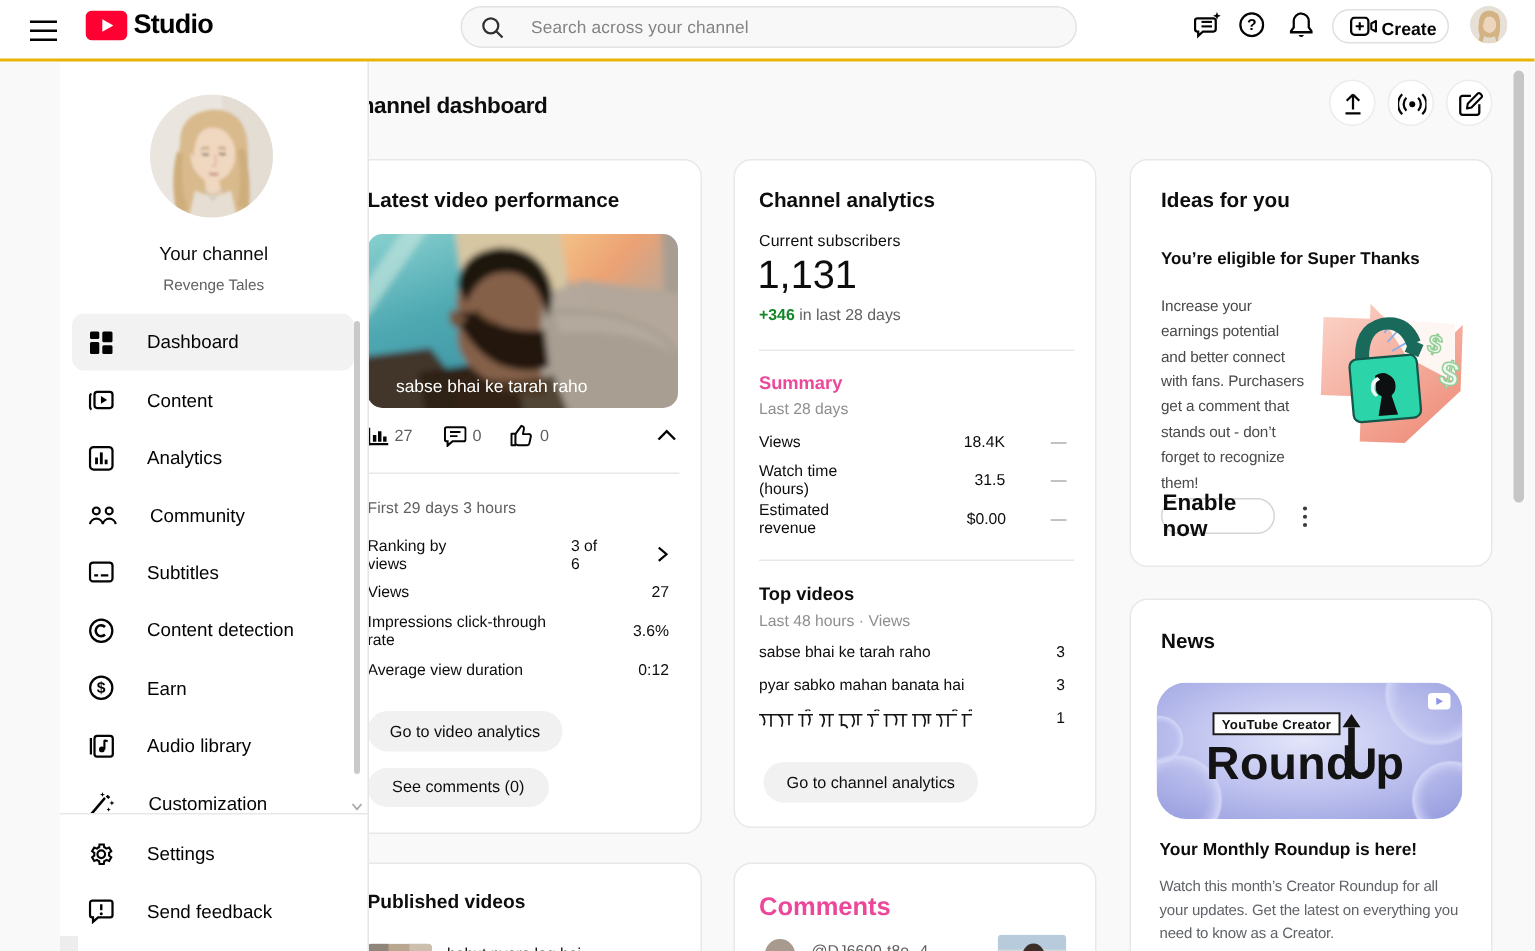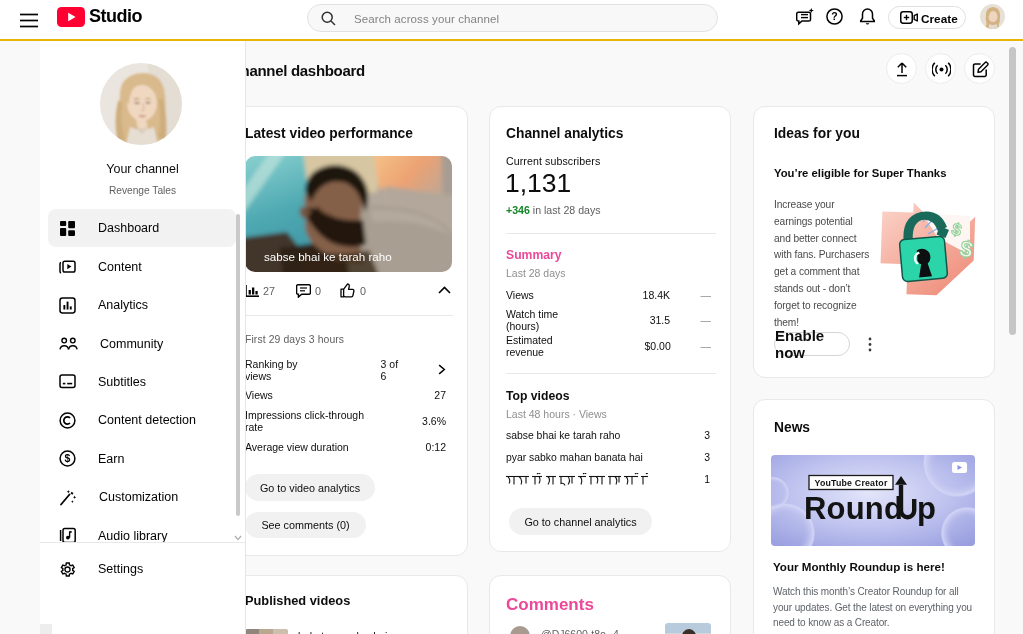--- a/index.html
+++ b/index.html
@@ -179,47 +179,55 @@
           <span class="lbl">Content detection</span>
         </div>
       <div class="menu-item">
           <svg width="17" height="17" viewBox="0 0 17 17">
             <circle cx="8.5" cy="8.5" r="7.4" fill="none" stroke="#030303" stroke-width="1.5"></circle>
             <text x="8.5" y="12.3" font-size="10.5" font-weight="bold" fill="#030303" text-anchor="middle" font-family="Liberation Sans">$</text>
           </svg>
           <span class="lbl">Earn</span>
         </div>
       <div class="menu-item">
+          <svg width="17" height="17" viewBox="0 0 17 17">
+            <rect x="4" y="1.6" width="12.2" height="13.8" rx="1.8" fill="none" stroke="#030303" stroke-width="1.5"></rect>
+            <path d="M1.6 3 v11" stroke="#030303" stroke-width="1.5"></path>
+            <circle cx="8.9" cy="10.6" r="1.9" fill="#030303"></circle>
+            <path d="M10.6 10.6 V5.2 q0 -0.6 0.6 -0.5 l1.6 0.4" stroke="#030303" stroke-width="1.4" fill="none"></path>
+          </svg>
+          <span class="lbl">Audio library</span>
+        </div>
+      <div class="menu-item">
           <svg width="18" height="17" viewBox="0 0 18 17">
             <path d="M2 15.5 L10.5 5.5" stroke="#030303" stroke-width="1.8" stroke-linecap="round"></path>
             <path d="M11.5 4.2 l1.8 1.5 1.2 -1.4 -1.8 -1.5 z" fill="#030303"></path>
             <path d="M9.3 1 l0.45 1.25 L11 2.7 l-1.25 0.45 L9.3 4.4 l-0.45 -1.25 L7.6 2.7 l1.25 -0.45 z" fill="#030303"></path>
             <path d="M15.6 6.6 l0.45 1.25 1.25 0.45 -1.25 0.45 -0.45 1.25 -0.45 -1.25 -1.25 -0.45 1.25 -0.45 z" fill="#030303"></path>
             <path d="M13.4 11.2 l0.4 1.1 1.1 0.4 -1.1 0.4 -0.4 1.1 -0.4 -1.1 -1.1 -0.4 1.1 -0.4 z" fill="#030303"></path>
           </svg>
           <span class="lbl">Customization</span>
-        </div>
-      <div class="menu-item">
-          <svg width="17" height="17" viewBox="0 0 17 17">
-            <rect x="4" y="1.6" width="12.2" height="13.8" rx="1.8" fill="none" stroke="#030303" stroke-width="1.5"></rect>
-            <path d="M1.6 3 v11" stroke="#030303" stroke-width="1.5"></path>
-            <circle cx="8.9" cy="10.6" r="1.9" fill="#030303"></circle>
-            <path d="M10.6 10.6 V5.2 q0 -0.6 0.6 -0.5 l1.6 0.4" stroke="#030303" stroke-width="1.4" fill="none"></path>
-          </svg>
-          <span class="lbl">Audio library</span>
         </div>
     </div>
   </div>
   <div class="abs" style="left:0;top:509px;width:205px">
     <div class="menu-item">
         <svg width="17" height="17" viewBox="0 0 24 24">
           <path fill="none" stroke="#030303" stroke-width="2" d="M12 8.4 a3.6 3.6 0 1 0 0 7.2 a3.6 3.6 0 0 0 0 -7.2 z"></path>
           <path fill="none" stroke="#030303" stroke-width="2" d="M19.4 12 a7.4 7.4 0 0 0 -0.1 -1.2 l2.1 -1.6 -2 -3.5 -2.5 1 a7.4 7.4 0 0 0 -2.1 -1.2 l-0.4 -2.7 h-4 l-0.4 2.7 a7.4 7.4 0 0 0 -2.1 1.2 l-2.5 -1 -2 3.5 2.1 1.6 a7.4 7.4 0 0 0 0 2.4 l-2.1 1.6 2 3.5 2.5 -1 a7.4 7.4 0 0 0 2.1 1.2 l0.4 2.7 h4 l0.4 -2.7 a7.4 7.4 0 0 0 2.1 -1.2 l2.5 1 2 -3.5 -2.1 -1.6 a7.4 7.4 0 0 0 0.1 -1.2 z"></path>
         </svg>
         <span class="lbl">Settings</span>
+      </div>
+    <div class="menu-item">
+        <svg width="17" height="17" viewBox="0 0 17 17">
+          <path d="M2.6 1.4 h11.8 a1.6 1.6 0 0 1 1.6 1.6 v8 a1.6 1.6 0 0 1 -1.6 1.6 h-8 l-3.4 3 v-3 h-0.4 a1.6 1.6 0 0 1 -1.6 -1.6 v-8 a1.6 1.6 0 0 1 1.6 -1.6 z" fill="none" stroke="#030303" stroke-width="1.5"></path>
+          <line x1="8.5" y1="3.8" x2="8.5" y2="7.8" stroke="#030303" stroke-width="1.6"></line>
+          <circle cx="8.5" cy="10.2" r="1" fill="#030303"></circle>
+        </svg>
+        <span class="lbl">Send feedback</span>
       </div>
   </div>
 
   <div class="abs" style="left:196px;top:173px;width:4px;height:302px;background:#c9c9c9;border-radius:2px"></div>
   <svg class="abs" style="left:194px;top:494px" width="8" height="6" viewBox="0 0 8 6">
       <path d="M1 1 L4 4.6 L7 1" fill="none" stroke="#ababab" stroke-width="1.2"></path>
     </svg>
   <div class="abs" style="left:0;top:583px;width:12px;height:10px;background:#ededed"></div>
 </div>
 
@@ -444,21 +452,21 @@
   <div class="abs" style="left:20px;top:225px;width:76px;height:24px;background:#fff;border:1px solid #d5d5d5;border-radius:12.5px;display:flex;align-items:center;justify-content:center;font-size:15px;font-weight:700;color:#0d0d0d">Enable now</div>
   <svg class="abs" style="left:114px;top:230px" width="4" height="15" viewBox="0 0 4 15">
       <circle cx="2" cy="2" r="1.4" fill="#3c3c3c"></circle>
       <circle cx="2" cy="7.5" r="1.4" fill="#3c3c3c"></circle>
       <circle cx="2" cy="13" r="1.4" fill="#3c3c3c"></circle>
     </svg>
 </div>
 
 <div class="card" id="card4" style="left:753px;top:399px;width:242px;height:260px">
   <div class="abs ttl" style="left:20px;top:20px">News</div>
-  <div class="abs" style="left:17px;top:55px;width:204px;height:91px;border-radius:4px;overflow:hidden"><svg width="204" height="91" viewBox="0 0 204 91">
+  <div class="abs" style="left:17px;top:55px;width:204px;height:91px;border-radius:20px;overflow:hidden"><svg width="204" height="91" viewBox="0 0 204 91">
         <defs>
           <radialGradient id="n_bg" cx="0.48" cy="0.42" r="0.8">
             <stop offset="0" stop-color="#e3e5fa"></stop>
             <stop offset="0.5" stop-color="#bdc1ee"></stop>
             <stop offset="1" stop-color="#9298dd"></stop>
           </radialGradient>
           <radialGradient id="n_b1" cx="0.5" cy="0.5" r="0.5">
             <stop offset="0.6" stop-color="#b4b8ea" stop-opacity="0"></stop>
             <stop offset="0.95" stop-color="#d4d7f6" stop-opacity="0.9"></stop>
             <stop offset="1" stop-color="#c3c6f0" stop-opacity="0.6"></stop>

